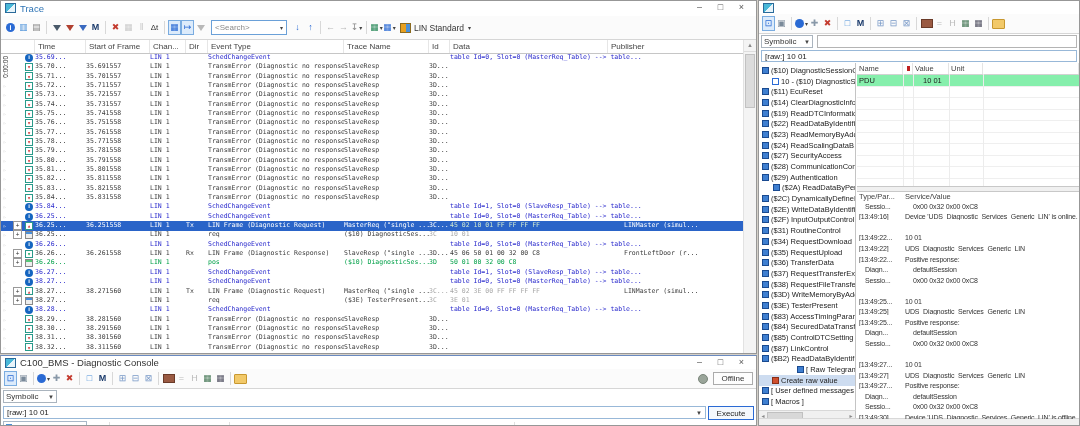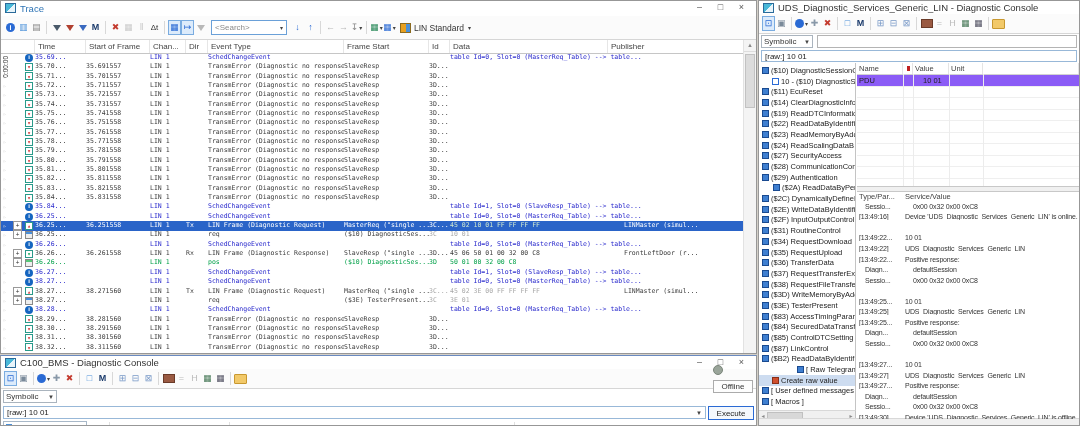--- a/index.html
+++ b/index.html
@@ -75,21 +75,21 @@
   .t-raw{background:#d05030;border:1px solid #8a3018;}
   .tree-hscroll{position:absolute;left:0;bottom:6px;width:97px;height:9px;background:#f0f0f0;border-top:1px solid #d8d8d8;border-right:1px solid #c4c4c4;display:flex;align-items:center;box-sizing:border-box;}
   .hs-a{font-size:6px;color:#888;width:8px;text-align:center;}
   .hs-thumb{height:5px;width:34px;background:#d8d8d8;border:1px solid #c0c0c0;}
   #uds-bottomstrip{position:absolute;left:0;right:0;bottom:0;height:6px;background:#f0f0f0;border-top:1px solid #d8d8d8;}
   #uds-right{position:absolute;left:98px;top:62px;right:0;bottom:6px;overflow:hidden;}
   #param-table{position:absolute;left:0;right:0;top:0;height:123px;overflow:hidden;}
   .p-head{display:flex;height:11px;font-size:7.5px;color:#444;border-bottom:1px solid #d2d2d2;align-items:center;}
   .p-head .pc{border-right:1px solid #e4e4e4;padding-left:2px;box-sizing:border-box;overflow:hidden;height:11px;line-height:11px;}
   .p-row{display:flex;height:10.5px;font-size:7.5px;color:#222;border-bottom:1px solid #efefef;align-items:center;}
-  .p-row.hl{background:#8b5cf6;gap:16px;}
+  .p-row.hl{background:#86efac;gap:16px;}
   .pflag{width:5px;height:5px;background:#c02020;margin:0 2px;}
   .pgrid{position:absolute;top:11px;bottom:0;width:1px;background:#ececec;}
   #splitter{position:absolute;left:0;right:0;top:123px;height:4px;background:#f0f0f0;border-top:1px solid #c8c8c8;border-bottom:1px solid #c8c8c8;}
   #log{position:absolute;left:0;right:0;top:128px;bottom:0;overflow:hidden;}
   .l-head{display:flex;height:10px;font-size:7.5px;color:#444;align-items:center;}
   .l-row{display:flex;height:10.55px;font-size:7px;letter-spacing:-0.15px;color:#333;align-items:center;white-space:nowrap;}
   .lc1{width:44px;flex:0 0 auto;padding-left:2px;overflow:hidden;box-sizing:border-box;}
   .lc2{flex:1;overflow:hidden;padding-left:4px;}
   .ind .lc1{padding-left:8px;}
   .ind .lc2{padding-left:12px;}
@@ -161,21 +161,21 @@
           <span class="dd">▾</span>
         </span>
       </div>
     <div id="trace-head">
       <span class="hc" style="width:34px"></span>
       <span class="hc" style="width:51px">Time</span>
       <span class="hc" style="width:64px">Start of Frame</span>
       <span class="hc" style="width:36px">Chan...</span>
       <span class="hc" style="width:22px">Dir</span>
       <span class="hc" style="width:136px">Event Type</span>
-      <span class="hc" style="width:85px">Frame Start</span>
+      <span class="hc" style="width:85px">Trace Name</span>
       <span class="hc" style="width:21px">Id</span>
       <span class="hc" style="width:158px">Data</span>
       <span class="hc" style="flex:1">Publisher</span>
     </div>
     <div id="trace-body">
         <div class="trow r-sched">
           <span class="cc c-chev">▹</span>
           <span class="cc c-exp"></span>
           <span class="cc c-ico">
             <span class="ri ri-info">i</span>
@@ -726,21 +726,21 @@
           <span class="gi-ecu"></span>
         </span>
         <span class="tbi" style="color: rgb(187, 187, 187);">=</span>
         <span class="tbi" style="color: rgb(187, 187, 187);">H</span>
         <span class="tbi" style="color: rgb(74, 122, 90);">▦</span>
         <span class="tbi" style="color: rgb(85, 85, 102);">▦</span>
         <span class="sep"></span>
         <span class="tbi">
           <span class="gi-folder"></span>
         </span>
-        <span style="margin-left: auto; display: flex; align-items: flex-start; gap: 5px; flex-direction: column;">
+        <span style="margin-left: auto; display: flex; align-items: center; gap: 5px;">
           <span class="statdot"></span>
           <span class="btn-offline">Offline</span>
         </span>
       </div>
     <div class="comborow" style="top:33px;height:15px;">
       <span class="combo" style="width:54px">
         <span style="flex:1">Symbolic</span>
           <span class="dd">▼</span>
       </span>
     </div>
@@ -759,21 +759,20 @@
       </span>
       <span class="pcol" style="left:108px">Name</span>
       <span class="pcol" style="left:228px">Value</span>
       <span class="pcol" style="left:513px">Unit</span>
     </div>
   </div>
 
   <div class="win" id="uds" style="left:758px;top:0;width:322px;height:426px;">
     <div class="tbar" style="height:13px;">
       <span class="mdi-ic"></span>
-      <span class="ttl">UDS_Diagnostic_Services_Generic_LIN - Diagnostic Console</span>
     </div>
     <div class="tool dtb" id="uds-toolbar" style="top:13px;height:19px;">
         <span class="tbi box" style="color: rgb(42, 106, 212);">⊡</span>
         <span class="tbi" style="color: rgb(122, 138, 154);">▣</span>
         <span class="sep"></span>
         <span class="tbi">
           <span class="gi-circle"></span>
           <span class="dd">▾</span>
         </span>
         <span class="tbi" style="color: rgb(136, 152, 168);">✚</span>

